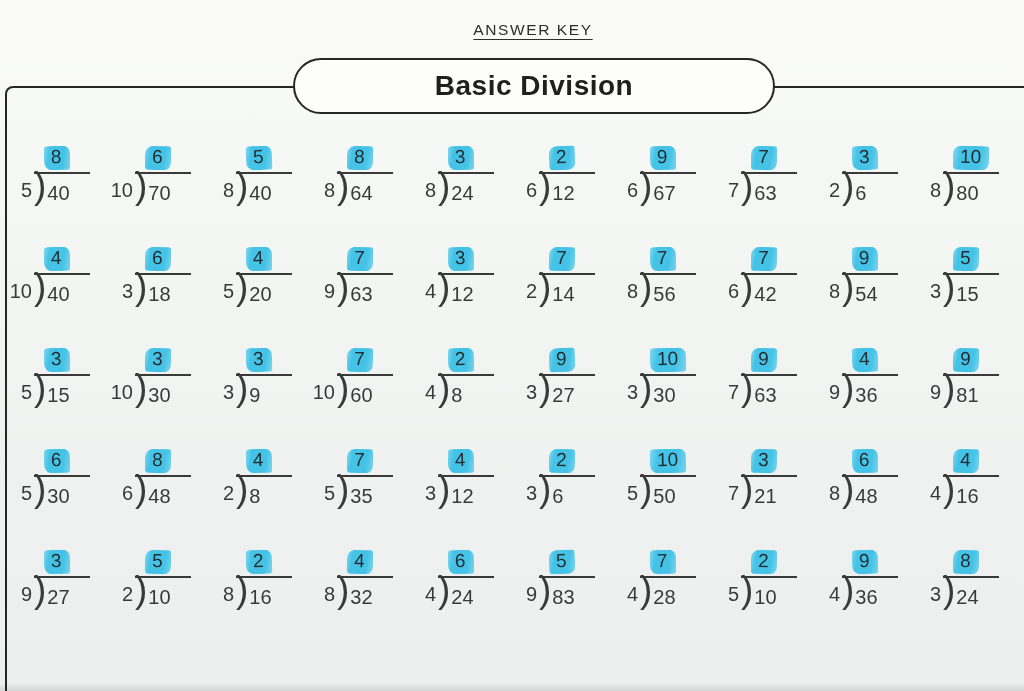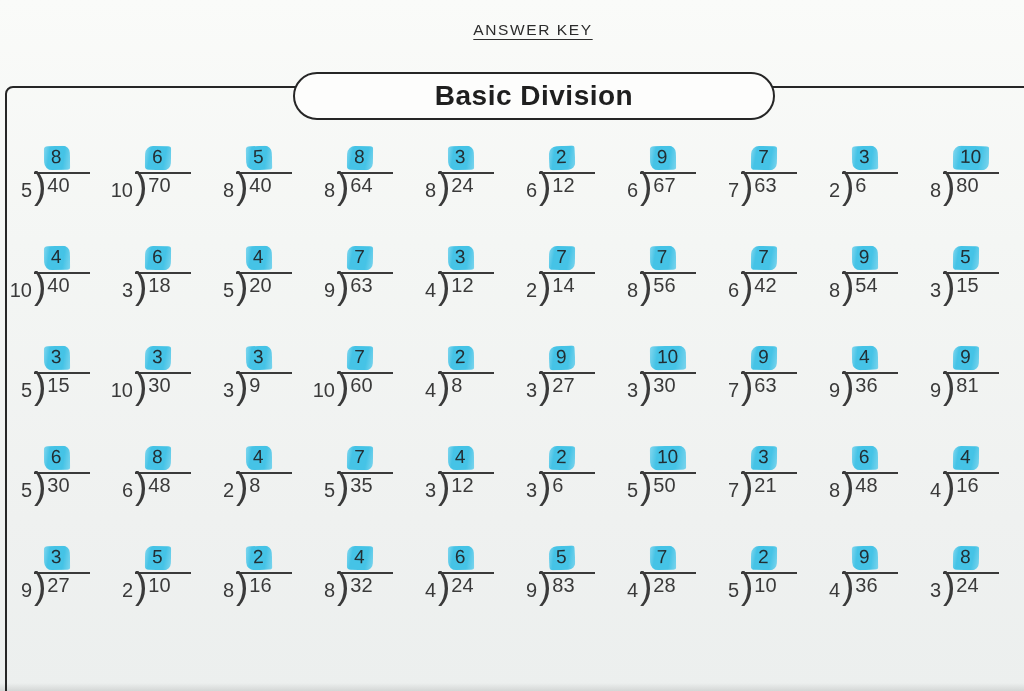--- a/index.html
+++ b/index.html
@@ -23,21 +23,21 @@
     font-size:15.5px;letter-spacing:1.6px;color:#2c2c2c;
     text-decoration:underline;text-underline-offset:4px;
     font-weight:500;
   }
   .box{
     position:absolute;left:5px;top:86px;width:1040px;height:640px;
     border:2.5px solid var(--line);border-radius:8px 0 0 0;
     z-index:1;
   }
   .title-pill{
-    position:absolute;left:293px;top:72px;width:482px;height:48px;
+    position:absolute;left:293px;top:58px;width:482px;height:56px;
     background:#fdfdfc;border:2.5px solid var(--line);border-radius:30px;
     display:flex;align-items:center;justify-content:center;
     z-index:2;box-sizing:border-box;
   }
   .title-pill span{
     font-size:28px;font-weight:bold;color:#1f1f1f;letter-spacing:0.5px;
   }
   .rows{
     position:absolute;left:8px;top:140px;width:1010px;z-index:2;
     display:flex;flex-direction:column;gap:36px;
@@ -71,21 +71,21 @@
   .dvd{
     display:flex;align-items:flex-start;
     border-top:2.4px solid var(--ink);
     padding-right:12px;min-width:44px;
   }
   .paren{
     font-size:37px;line-height:1;margin-top:-7px;margin-right:1px;
     font-weight:400;color:var(--ink);
   }
   .num{
-    font-size:20px;padding-top:0;white-space:nowrap;
+    font-size:20px;padding-top:8px;white-space:nowrap;
   }
 </style>
 </head>
 <body>
 
 <div class="sheet">
   <div class="answer-key">ANSWER KEY</div>
   <div class="box"></div>
   <div class="title-pill">
     <span>Basic Division</span>

